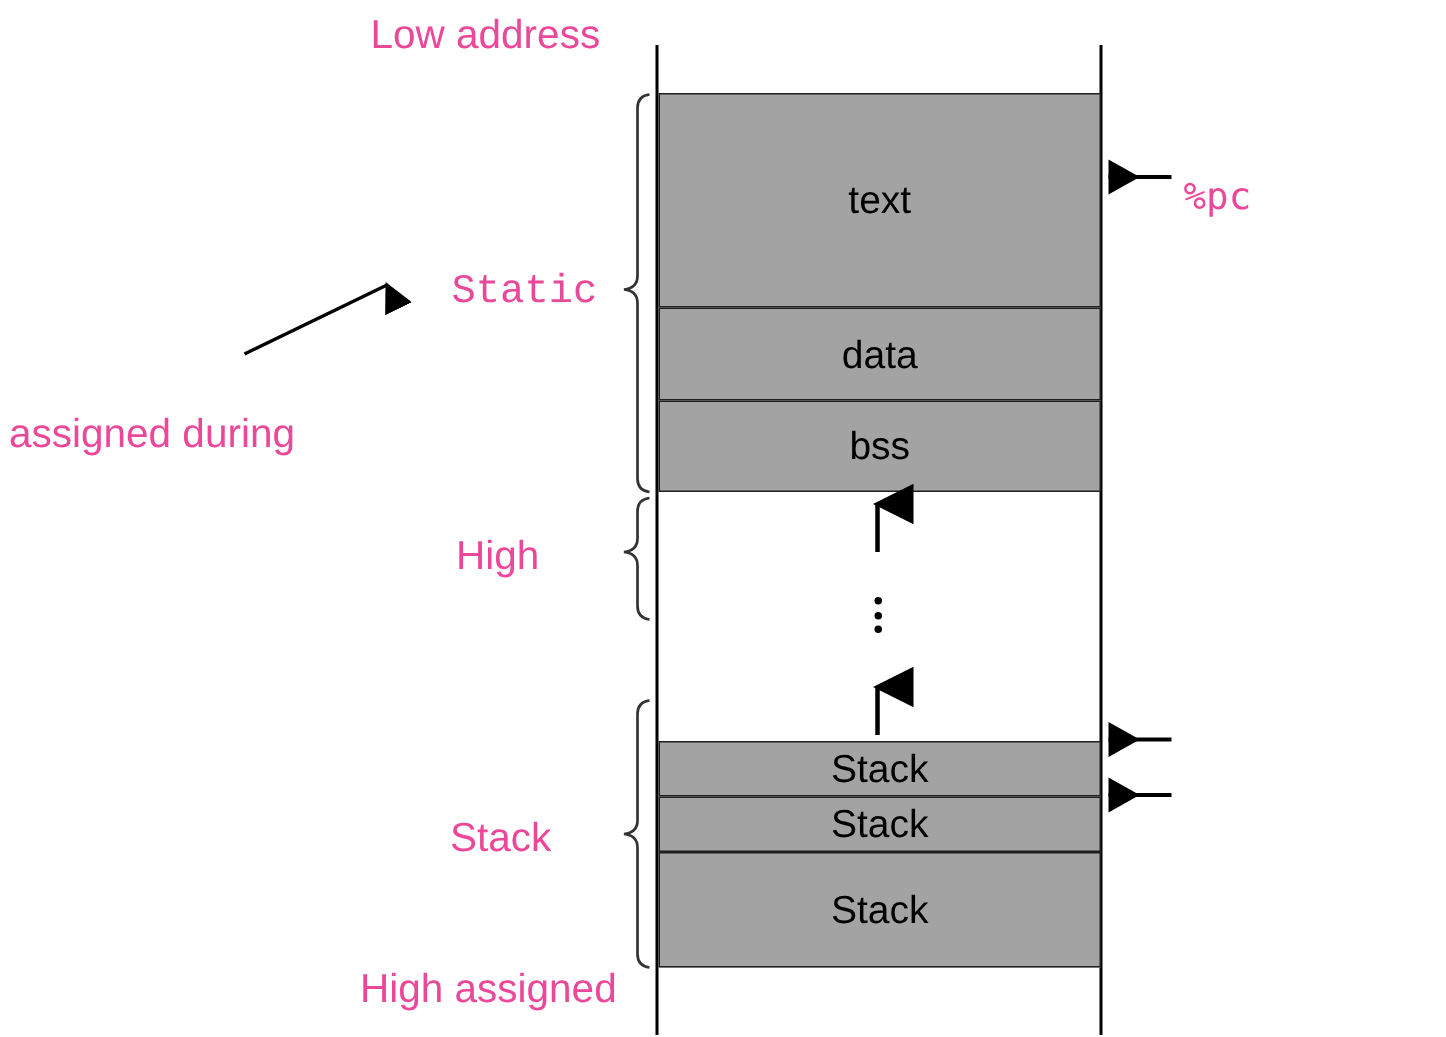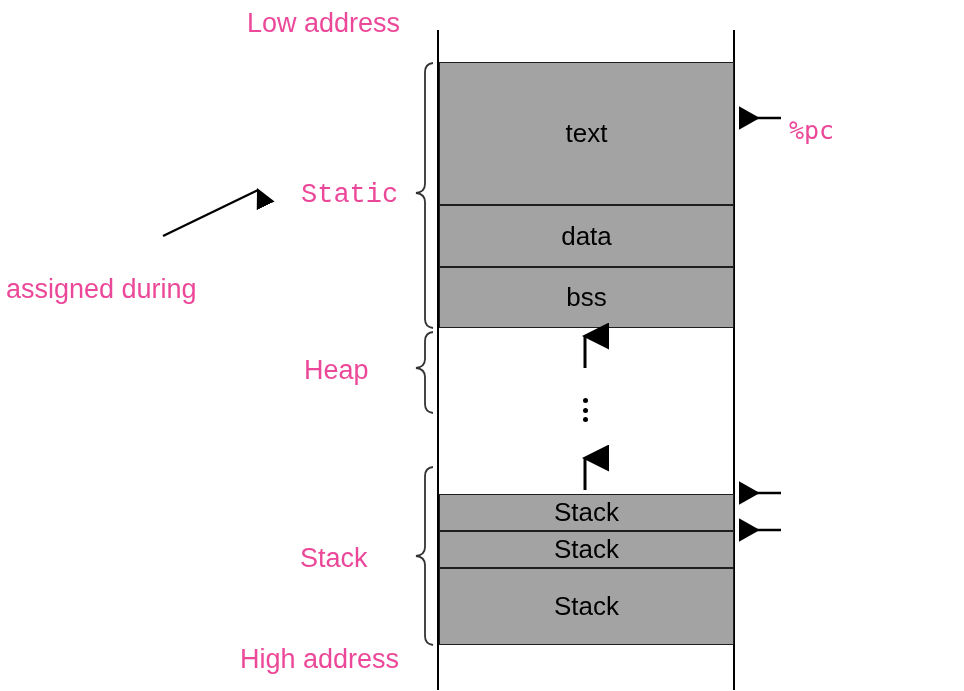--- a/index.html
+++ b/index.html
@@ -75,21 +75,21 @@
     border-radius: 50%;
   }
 </style>
 </head>
 <body>
 
 <div id="canvas">
 
   <div class="lbl addr-label" style="left:247px; top:8px;">Low address</div>
 
-  <div class="lbl addr-label" style="left:240px; top:644px;">High address</div>
+  <div class="lbl addr-label" style="left:240px; top:644px;">High assigned</div>
 
   <div class="vline" style="left:437px; top:30px; height:660px;"></div>
   <div class="vline" style="left:733px; top:30px; height:660px;"></div>
 
   <div class="seg" style="left:439px; top:62px; width:295px; height:143px;">
     <span class="seg-label">text</span>
   </div>
 
   <div class="seg" style="left:439px; top:267px; width:295px; height:61px;">
     <span class="seg-label">bss</span>
@@ -112,21 +112,21 @@
   </div>
 
   <div class="dots" style="left:582px; top:398px; width:6px; height:24px;">
       <i></i>
       <i></i>
       <i></i>
     </div>
 
   <div class="lbl side-label" style="left:301px; top:180px;font-family:Liberation Mono, monospace;">Static</div>
 
-  <div class="lbl side-label" style="left:304px; top:355px;">Heap</div>
+  <div class="lbl side-label" style="left:304px; top:355px;">High</div>
 
   <div class="lbl side-label" style="left:300px; top:543px;">Stack</div>
 
   <div class="lbl reg-label" style="left:789px; top:104px;margin-top:13px;">%pc</div>
 
 
 
   <div class="lbl note-label" style="left:6px; top:274px;text-align:right;">assigned during</div>
 
   <svg class="overlay" viewBox="0 0 964 691">

